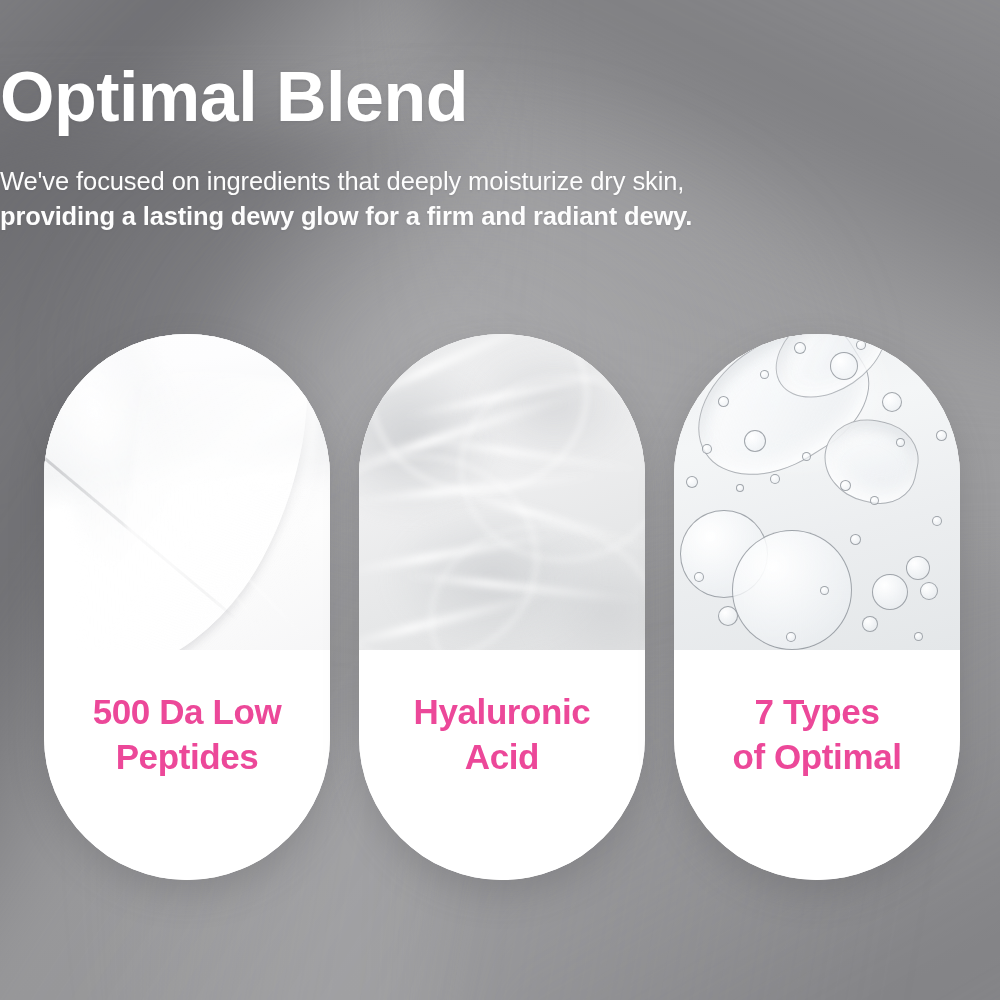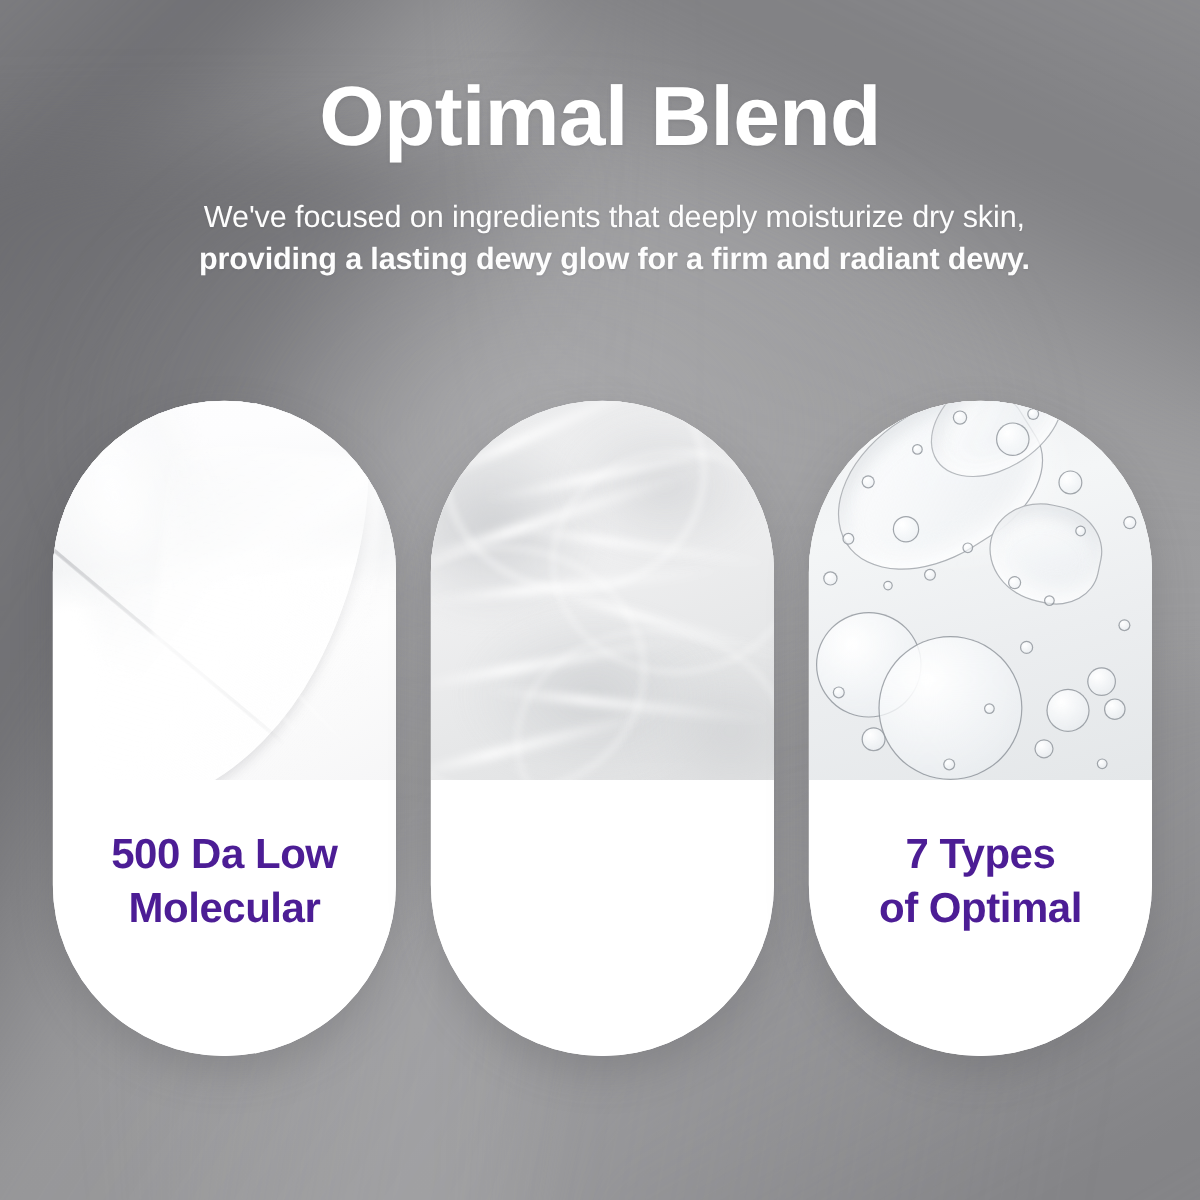--- a/index.html
+++ b/index.html
@@ -107,35 +107,33 @@
     transform: rotate(-8deg);
     filter: blur(30px);
   }
 
   
   .header {
     position: absolute;
     left: 0;
     right: 0;
     top: 62px;
-    text-align: center;
     z-index: 5;
   }
   .headline {
     margin: 0;
     font-size: 70px;
     line-height: 1.0;
     font-weight: 700;
     letter-spacing: -0.5px;
     color: #ffffff;
     text-shadow: 0 1px 3px rgba(90,90,94,0.25);
   }
   .sub-wrap {
     margin-top: 32px;
-    padding-left: 24px;
   }
   .sub-line {
     margin: 0;
     font-size: 25.5px;
     line-height: 1.38;
     color: #fdfdfd;
     font-weight: 400;
     letter-spacing: -0.1px;
     text-shadow: 0 1px 2px rgba(90,90,94,0.22);
   }
@@ -181,21 +179,21 @@
     justify-content: center;
     padding: 40px 10px 0 10px;
     box-sizing: border-box;
   }
   .card-title {
     margin: 0;
     text-align: center;
     font-size: 35px;
     line-height: 1.28;
     font-weight: 700;
-    color: #4c1d95;
+    color: #ec4899;
     letter-spacing: -0.4px;
   }
   .card-title .ln { display: block; }
 
   
   .art-collagen {
     position: absolute;
     inset: 0;
     background:
       linear-gradient(152deg, #e6e7e9 0%, #eeeff0 18%, #f8f8f9 46%, #fdfdfd 70%, #f6f6f7 100%);
@@ -382,21 +380,21 @@
           <div class="gloss-3"></div>
           <div class="vein" style="left:40px; top:200px; width:190px; transform:rotate(52deg);"></div>
           <div class="vein" style="left:90px; top:230px; width:150px; transform:rotate(50deg);"></div>
           <div class="vein" style="left:120px; top:150px; width:120px; transform:rotate(58deg); opacity:.7;"></div>
           <div class="vein" style="left:150px; top:255px; width:130px; transform:rotate(46deg); opacity:.65;"></div>
         </div>
       </div>
       <div class="card-body">
         <h3 class="card-title">
           <span class="ln">500 Da Low</span>
-          <span class="ln">Molecular</span>
+          <span class="ln">Peptides</span>
         </h3>
       </div>
     </div>
 
     <div class="card">
       <div class="card-media">
         <div class="art-water">
           <div class="dark" style="left:-40px; top:30px; width:180px; height:150px;"></div>
           <div class="dark" style="left:110px; top:10px; width:170px; height:120px; opacity:.75;"></div>
           <div class="dark" style="left:30px; top:175px; width:210px; height:140px; opacity:.8;"></div>
@@ -413,20 +411,22 @@
           <div class="band" style="left:-30px; top:282px; width:230px; height:8px;  transform:rotate(-14deg);"></div>
 
           <div class="ripple" style="left:10px;  top:-40px; width:210px; height:190px; border-width:5px; opacity:.5;"></div>
           <div class="ripple" style="left:100px; top:40px;  width:200px; height:180px; border-width:4px; opacity:.45;"></div>
           <div class="ripple" style="left:-60px; top:120px; width:230px; height:200px; border-width:5px; opacity:.4;"></div>
           <div class="ripple" style="left:70px;  top:190px; width:220px; height:180px; border-width:4px; opacity:.42;"></div>
         </div>
       </div>
       <div class="card-body">
         <h3 class="card-title">
+          <span class="ln">Hyaluronic</span>
+          <span class="ln">Acid</span>
         </h3>
       </div>
     </div>
 
     <div class="card">
       <div class="card-media">
         <div class="art-serum">
           <div class="sheen" style="left:20px; top:-10px; width:200px; height:150px;"></div>
 
           <div class="blob" style="left:16px; top:8px; width:180px; height:120px; border-radius:58% 42% 46% 54%; transform:rotate(-32deg);"></div>

